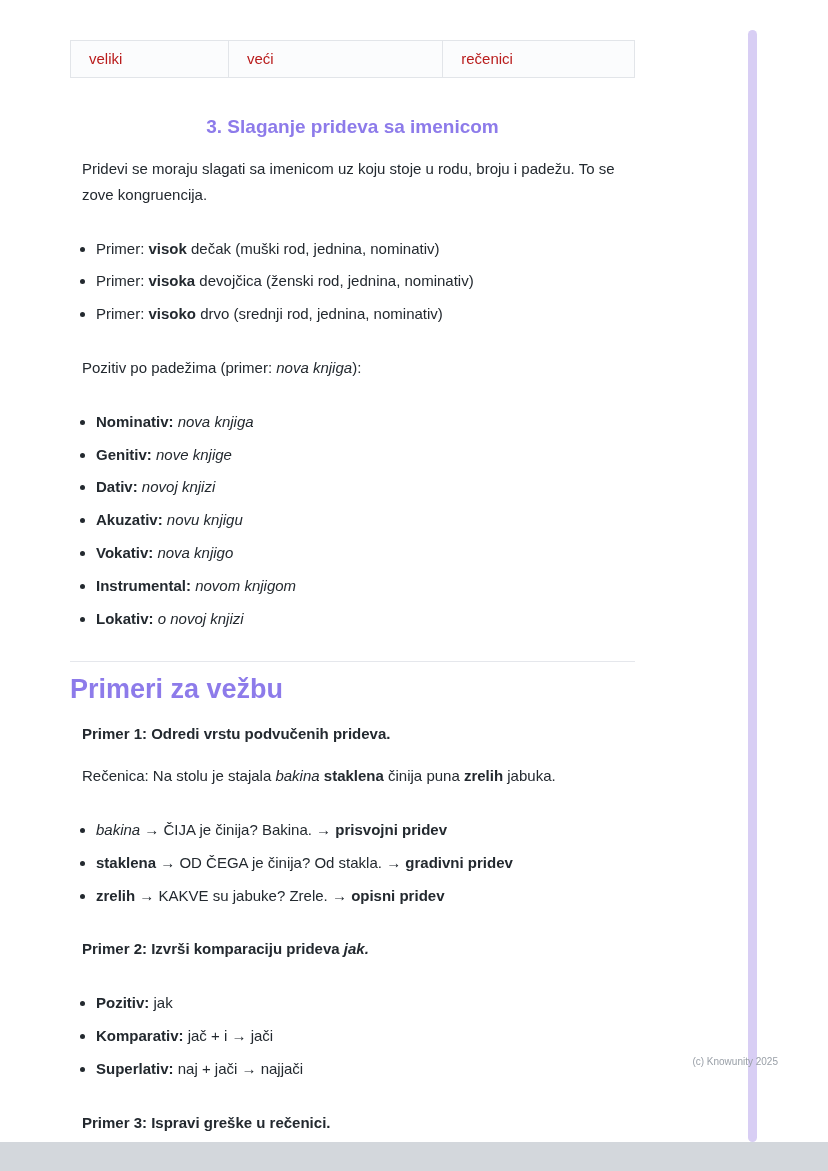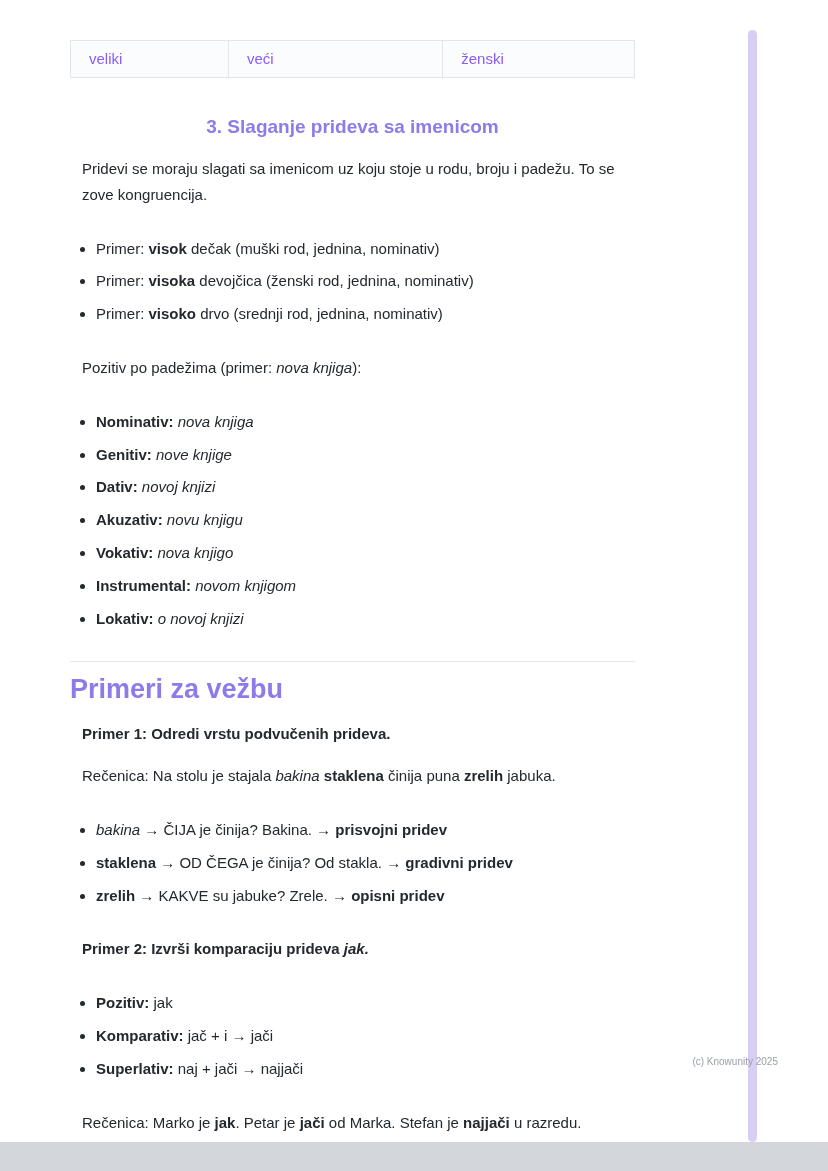--- a/index.html
+++ b/index.html
@@ -18,21 +18,21 @@
     background: #ffffff;
     overflow: hidden;
   }
   .content { width: 635px; padding: 40px 0 0 70px; }
 
   table.cmp { width: 565px; border-collapse: collapse; background: #fbfcfd; }
   table.cmp td {
     border: 1px solid #e2e5e9;
     padding: 9px 18px 10px 18px;
     font-size: 15px;
-    color: #8b5cf6;
+    color: #b91c1c;
   }
   td.c0 { width: 28%; } td.c1 { width: 38%; } td.c2 { width: 34%; }
 
   h3.sec  { color: #8d7bea; font-size: 19px; margin: 38px 0 18px; font-weight: 700; text-align: center; }
   h2.big  { color: #8d7bea; font-size: 27px; margin: 12px 0 10px; font-weight: 700; }
 
   .content p  { width: 565px; font-size: 15px; line-height: 1.72; margin: 16px 12px; }
   .content ul { margin: 28px 0; padding-left: 26px; width: 545px; }
   .content li { font-size: 15px; line-height: 1.72; margin: 7px 0; }
 
@@ -70,21 +70,21 @@
 
 <div class="page">
 
   <div class="content">
 
     <table class="cmp">
       <tbody>
         <tr>
           <td class="c0">veliki</td>
           <td class="c1">veći</td>
-          <td class="c2">ženski</td>
+          <td class="c2">rečenici</td>
         </tr>
       </tbody>
     </table>
 
     <h3 class="sec">3. Slaganje prideva sa imenicom</h3>
 
     <p>Pridevi se moraju slagati sa imenicom uz koju stoje u rodu, broju i padežu. To se zove kongruencija.</p>
 
     <ul>
       <li><span>Primer: </span><span class="rb">visok</span><span> dečak (muški rod, jednina, nominativ)</span></li>
@@ -119,21 +119,20 @@
     </ul>
 
     <p class="primer-title"><span class="rb">Primer 2: Izvrši komparaciju prideva </span><span class="rb ri">jak.</span></p>
 
     <ul>
       <li><span class="rb">Pozitiv:</span><span> jak</span></li>
       <li><span class="rb">Komparativ:</span><span> jač + i → jači</span></li>
       <li><span class="rb">Superlativ:</span><span> naj + jači → najjači</span></li>
     </ul>
 
-    <p><span>Rečenica: Marko je </span><span class="rb">jak</span><span>. Petar je </span><span class="rb">jači</span><span> od Marka. Stefan je </span><span class="rb">najjači</span><span> u razredu.</span></p>
 
     <p class="primer-title">Primer 3: Ispravi greške u rečenici.</p>
 
   </div>
 
   <div class="scroll-strip"></div>
 
   <div class="copyright">(c) Knowunity 2025</div>
 
 </div>

